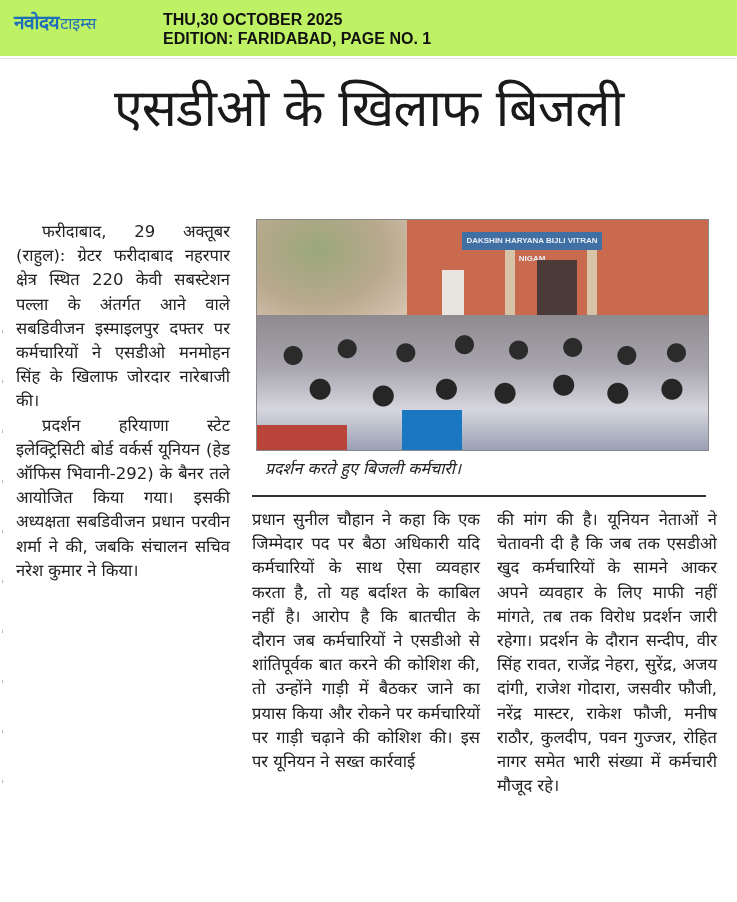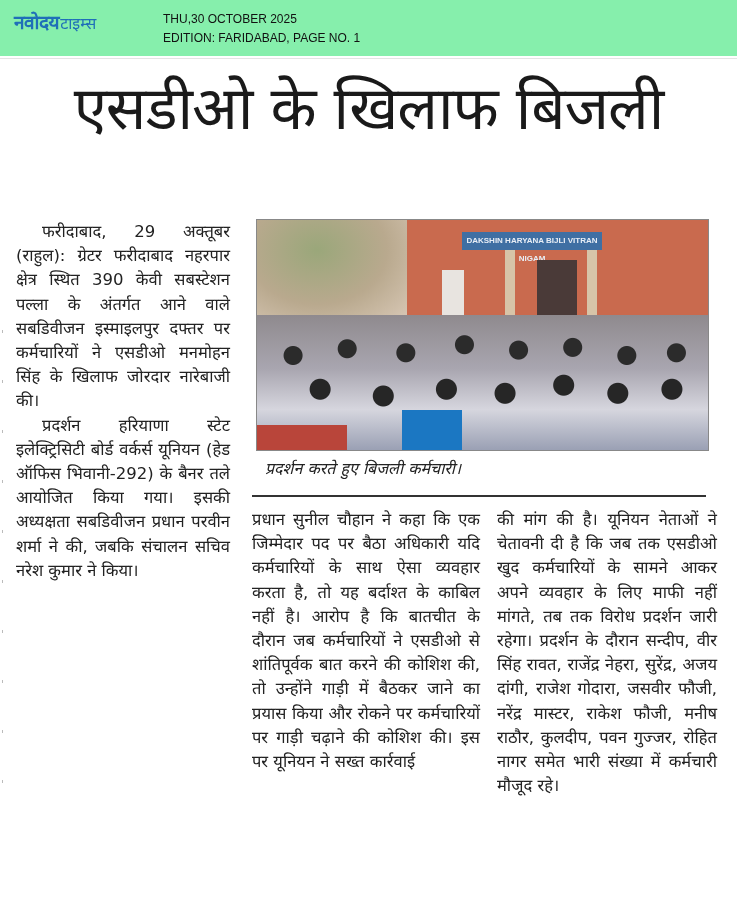--- a/index.html
+++ b/index.html
@@ -5,44 +5,44 @@
   html, body { margin: 0; padding: 0; }
   body {
     width: 737px; height: 902px; overflow: hidden;
     background: #ffffff;
     font-family: "DejaVu Sans", sans-serif;
     color: #1c1c1c;
     position: relative;
   }
   .topbar {
     position: absolute; left: 0; top: 0; width: 737px; height: 56px;
-    background: #86efac;
+    background: #bef264;
   }
   .logo {
     position: absolute; left: 14px; top: 9px;
     display: flex; align-items: baseline;
   }
   .logo-main {
     font-family: "DejaVu Sans", sans-serif; font-weight: bold;
     font-size: 19px; color: #1f6fb8; letter-spacing: -0.5px;
   }
   .logo-sub {
     font-family: "DejaVu Sans", sans-serif;
     font-size: 16px; color: #1f6fb8; margin-left: 1px;
   }
   .meta {
     position: absolute; left: 163px; top: 10px;
-    font-family: "Liberation Sans", sans-serif; font-weight: normal;
-    font-size: 12px; line-height: 19px; color: #111;
+    font-family: "Liberation Sans", sans-serif; font-weight: bold;
+    font-size: 16px; line-height: 19px; color: #111;
   }
   .headline {
     position: absolute; left: 0; top: 76px; width: 737px;
     text-align: center;
     font-family: "DejaVu Sans", sans-serif;
-    font-size: 60px; line-height: 64px; color: #1a1a1a;
+    font-size: 52px; line-height: 64px; color: #1a1a1a;
     letter-spacing: -1px;
   }
   .col {
     position: absolute;
     font-family: "DejaVu Sans", sans-serif;
     font-size: 16.5px; line-height: 24.2px; color: #222;
     text-align: justify;
   }
   .col p { margin: 0; }
   .col p.indent { text-indent: 26px; }
@@ -122,21 +122,21 @@
     <div>EDITION: FARIDABAD, PAGE NO. 1</div>
   </div>
 </div>
 <div class="rule-top"></div>
 
 <div class="headline">
   <div>एसडीओ के खिलाफ बिजली</div>
 </div>
 
 <div class="col col1">
-  <p class="indent">फरीदाबाद, 29 अक्तूबर (राहुल): ग्रेटर फरीदाबाद नहरपार क्षेत्र स्थित 390 केवी सबस्टेशन पल्ला के अंतर्गत आने वाले सबडिवीजन इस्माइलपुर दफ्तर पर कर्मचारियों ने एसडीओ मनमोहन सिंह के खिलाफ जोरदार नारेबाजी की।</p>
+  <p class="indent">फरीदाबाद, 29 अक्तूबर (राहुल): ग्रेटर फरीदाबाद नहरपार क्षेत्र स्थित 220 केवी सबस्टेशन पल्ला के अंतर्गत आने वाले सबडिवीजन इस्माइलपुर दफ्तर पर कर्मचारियों ने एसडीओ मनमोहन सिंह के खिलाफ जोरदार नारेबाजी की।</p>
   <p class="indent">प्रदर्शन हरियाणा स्टेट इलेक्ट्रिसिटी बोर्ड वर्कर्स यूनियन (हेड ऑफिस भिवानी-292) के बैनर तले आयोजित किया गया। इसकी अध्यक्षता सबडिवीजन प्रधान परवीन शर्मा ने की, जबकि संचालन सचिव नरेश कुमार ने किया।</p>
 </div>
 
 <div class="photo">
   <div class="tree"></div>
   <div class="building"></div>
   <div class="sign">DAKSHIN HARYANA BIJLI VITRAN NIGAM</div>
   <div class="pillar1"></div>
   <div class="pillar2"></div>
   <div class="door"></div>

